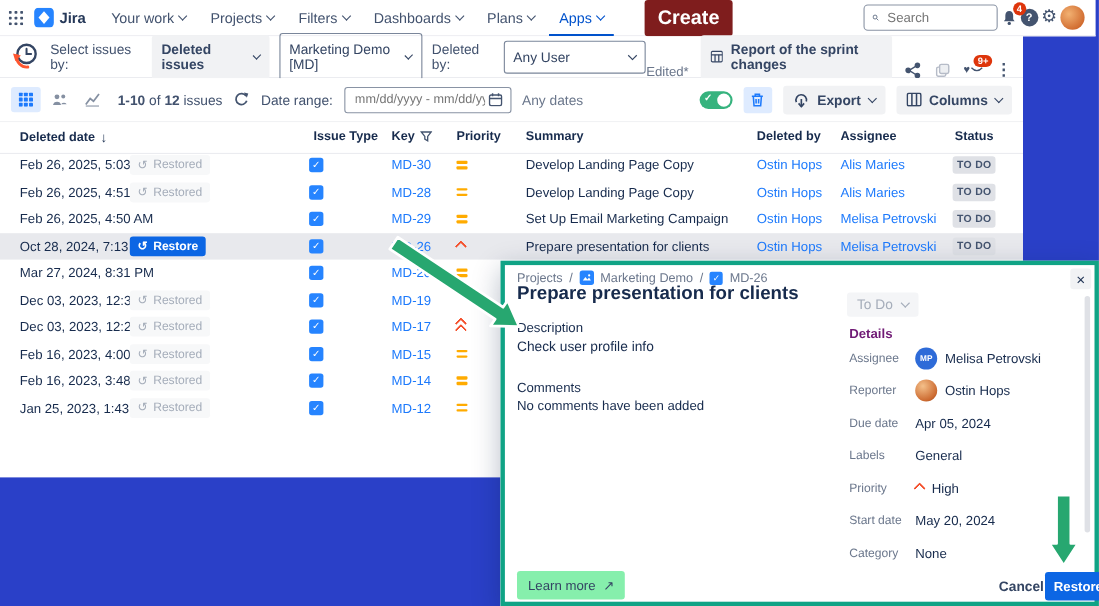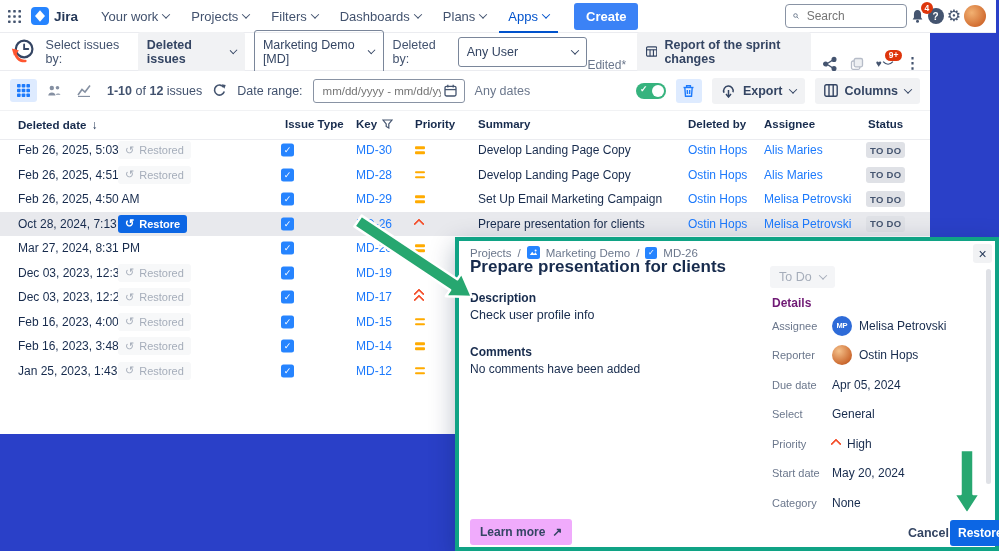--- a/index.html
+++ b/index.html
@@ -14,22 +14,22 @@
 
   
   .topnav{position:absolute;left:0;top:0;width:996px;height:33px;background:#fff;
           border-bottom:1px solid #EBECF0;display:flex;align-items:center;justify-content:space-between;
           padding:0 10px 0 8px;box-sizing:border-box;z-index:2;}
   .nav-left{display:flex;align-items:center;gap:4px;height:100%;}
   .brand{display:flex;align-items:center;gap:5px;margin:0 10px 0 6px;font-weight:bold;font-size:13.5px;color:#253858;}
   .nav-item{height:33px;display:flex;align-items:center;gap:5px;padding:0 9px;font-size:13px;color:#42526E;cursor:pointer;}
   .nav-item.active{color:#0052CC;box-shadow:inset 0 -2px 0 #0052CC;}
   .cv{width:5px;height:5px;border:solid currentColor;border-width:0 1.5px 1.5px 0;transform:rotate(45deg) translate(-1px,-1px);display:inline-block;}
-  .create-btn{background:#3b82f6;color:#fff;font-size:13px;font-weight:bold;border:none;border-radius:3px;
-              padding:6px 12px;margin-left:12px;cursor:pointer;}
+  .create-btn{background:#7f1d1d;color:#fff;font-size:18px;font-weight:bold;border:none;border-radius:3px;
+              padding:6px 12px;margin-left:24px;cursor:pointer;}
   .nav-right{display:flex;align-items:center;gap:3px;}
   .search-box{display:flex;align-items:center;gap:6px;width:122px;height:24px;border:1px solid #8993A4;
               border-radius:4px;padding:0 7px;box-sizing:border-box;}
   .search-box input{border:none;outline:none;width:90px;font-size:12px;color:#42526E;font-family:"Liberation Sans",sans-serif;}
   .icon-wrap{position:relative;display:flex;align-items:center;}
   .badge{position:absolute;top:-6px;right:-8px;background:#DE350B;color:#fff;font-size:8.5px;font-weight:bold;
          border-radius:8px;padding:1.5px 3.5px;line-height:1;}
   .help-circ{width:16px;height:16px;border-radius:50%;background:#44546F;color:#fff;font-size:10px;font-weight:bold;
              display:flex;align-items:center;justify-content:center;}
   .gear{font-size:16px;color:#44546F;line-height:1;}
@@ -104,34 +104,34 @@
          border:4px solid #10A385;z-index:5;box-shadow:0 8px 24px rgba(9,30,66,.3);}
   .crumbs{position:absolute;left:11px;top:5px;display:flex;align-items:center;gap:6px;font-size:11.5px;color:#6B778C;}
   .crumb{cursor:pointer;}
   .mini-proj{width:13px;height:13px;border-radius:2.5px;background:#2684FF;display:flex;align-items:center;justify-content:center;}
   .mini-task{width:12px;height:12px;border-radius:2px;background:#2684FF;color:#fff;font-size:8px;line-height:12px;text-align:center;}
   .panel-close{position:absolute;left:514px;top:3px;width:19px;height:19px;background:#F1F2F4;border-radius:3px;
                display:flex;align-items:center;justify-content:center;font-size:14px;color:#253858;cursor:pointer;}
   .panel-title{position:absolute;left:11px;top:16px;font-size:17px;font-weight:bold;color:#172B4D;}
   .todo-chip{position:absolute;left:311px;top:25px;display:flex;align-items:center;gap:8px;background:#F4F5F7;
              color:#A5ADBA;border-radius:3px;padding:4px 9px;font-size:12.5px;}
-  .sec-lbl{position:absolute;left:11px;font-size:12px;font-weight:bold;color:#172B4D;}
+  .sec-lbl{position:absolute;left:11px;font-size:12px;font-weight:normal;color:#172B4D;}
   .sec-txt{position:absolute;left:11px;font-size:12.5px;color:#172B4D;}
   .details-lbl{position:absolute;left:313px;top:55px;font-size:12px;font-weight:bold;color:#701a75;}
   .fields{position:absolute;left:313px;top:70px;width:215px;}
   .field{display:flex;align-items:center;height:29.5px;}
   .f-lbl{width:60px;font-size:11px;color:#6B778C;flex:none;}
   .f-val{display:flex;align-items:center;gap:7px;font-size:12px;color:#172B4D;}
   .av{width:20px;height:20px;border-radius:50%;flex:none;}
   .av-mp{background:#2E6BD8;color:#fff;font-size:7.5px;font-weight:bold;display:flex;align-items:center;justify-content:center;}
   .av-photo{background:radial-gradient(circle at 35% 30%,#F4C08A,#CC6A30 70%,#8C3B14);}
   .f-prio{display:flex;align-items:center;gap:6px;}
   .panel-scroll{position:absolute;left:527px;top:28px;width:5px;height:215px;background:#DFE1E6;border-radius:3px;}
-  .learn-btn{position:absolute;left:11px;top:278px;display:flex;align-items:center;gap:7px;background:#f0abfc;
-             border-radius:3px;padding:6px 10px;font-size:12px;font-weight:bold;color:#344563;cursor:pointer;}
+  .learn-btn{position:absolute;left:11px;top:278px;display:flex;align-items:center;gap:7px;background:#86efac;
+             border-radius:3px;padding:6px 10px;font-size:12px;font-weight:normal;color:#344563;cursor:pointer;}
   .cancel-btn{position:absolute;left:449px;top:285px;font-size:12.5px;font-weight:bold;color:#344563;cursor:pointer;}
   .restore-btn{position:absolute;left:491px;top:279px;background:#0C66E4;color:#fff;font-size:12px;font-weight:bold;
                border:none;border-radius:3px;padding:6px 8px;cursor:pointer;}
 
   .arrow-svg{position:absolute;z-index:10;pointer-events:none;}
 </style>
 </head>
 <body>
 
 <div class="blue-band"></div>
@@ -536,21 +536,21 @@
           <span>Ostin Hops</span>
         </span>
       </div>
       <div class="field">
         <span class="f-lbl">Due date</span>
         <span class="f-val">
           <span>Apr 05, 2024</span>
         </span>
       </div>
       <div class="field">
-        <span class="f-lbl">Select</span>
+        <span class="f-lbl">Labels</span>
         <span class="f-val">
           <span>General</span>
         </span>
       </div>
       <div class="field">
         <span class="f-lbl">Priority</span>
         <span class="f-val">
           <span class="f-prio">
             <i class="ch"></i>
           </span>

